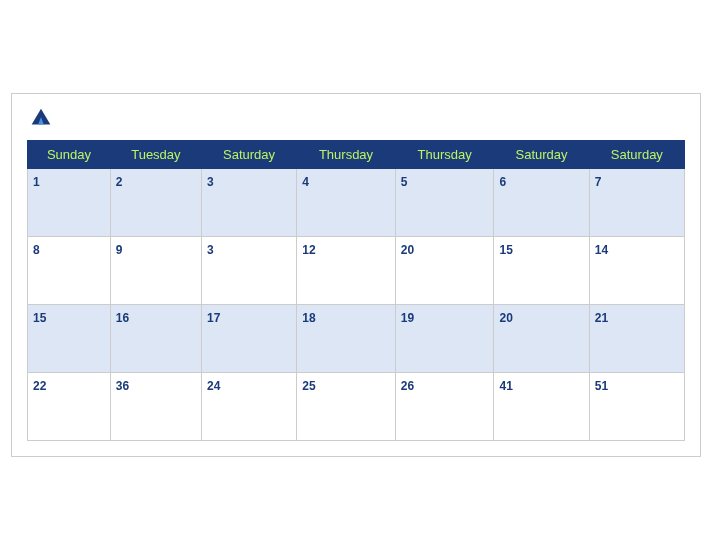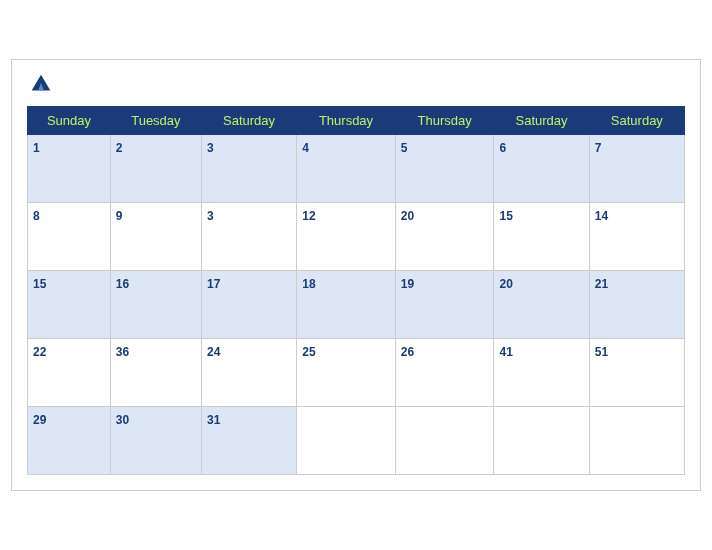--- a/index.html
+++ b/index.html
@@ -150,24 +150,15 @@
         </tr>
         <tr>
           <td><span class="day-num">22</span></td>
           <td><span class="day-num">36</span></td>
           <td><span class="day-num">24</span></td>
           <td><span class="day-num">25</span></td>
           <td><span class="day-num">26</span></td>
           <td><span class="day-num">41</span></td>
           <td><span class="day-num">51</span></td>
         </tr>
-        <tr>
-          <td><span class="day-num">29</span></td>
-          <td><span class="day-num">30</span></td>
-          <td><span class="day-num">31</span></td>
-          <td class="empty-cell"></td>
-          <td class="empty-cell"></td>
-          <td class="empty-cell"></td>
-          <td class="empty-cell"></td>
-        </tr>
       </tbody>
   </table>
 </div>
 
 </body></html>

